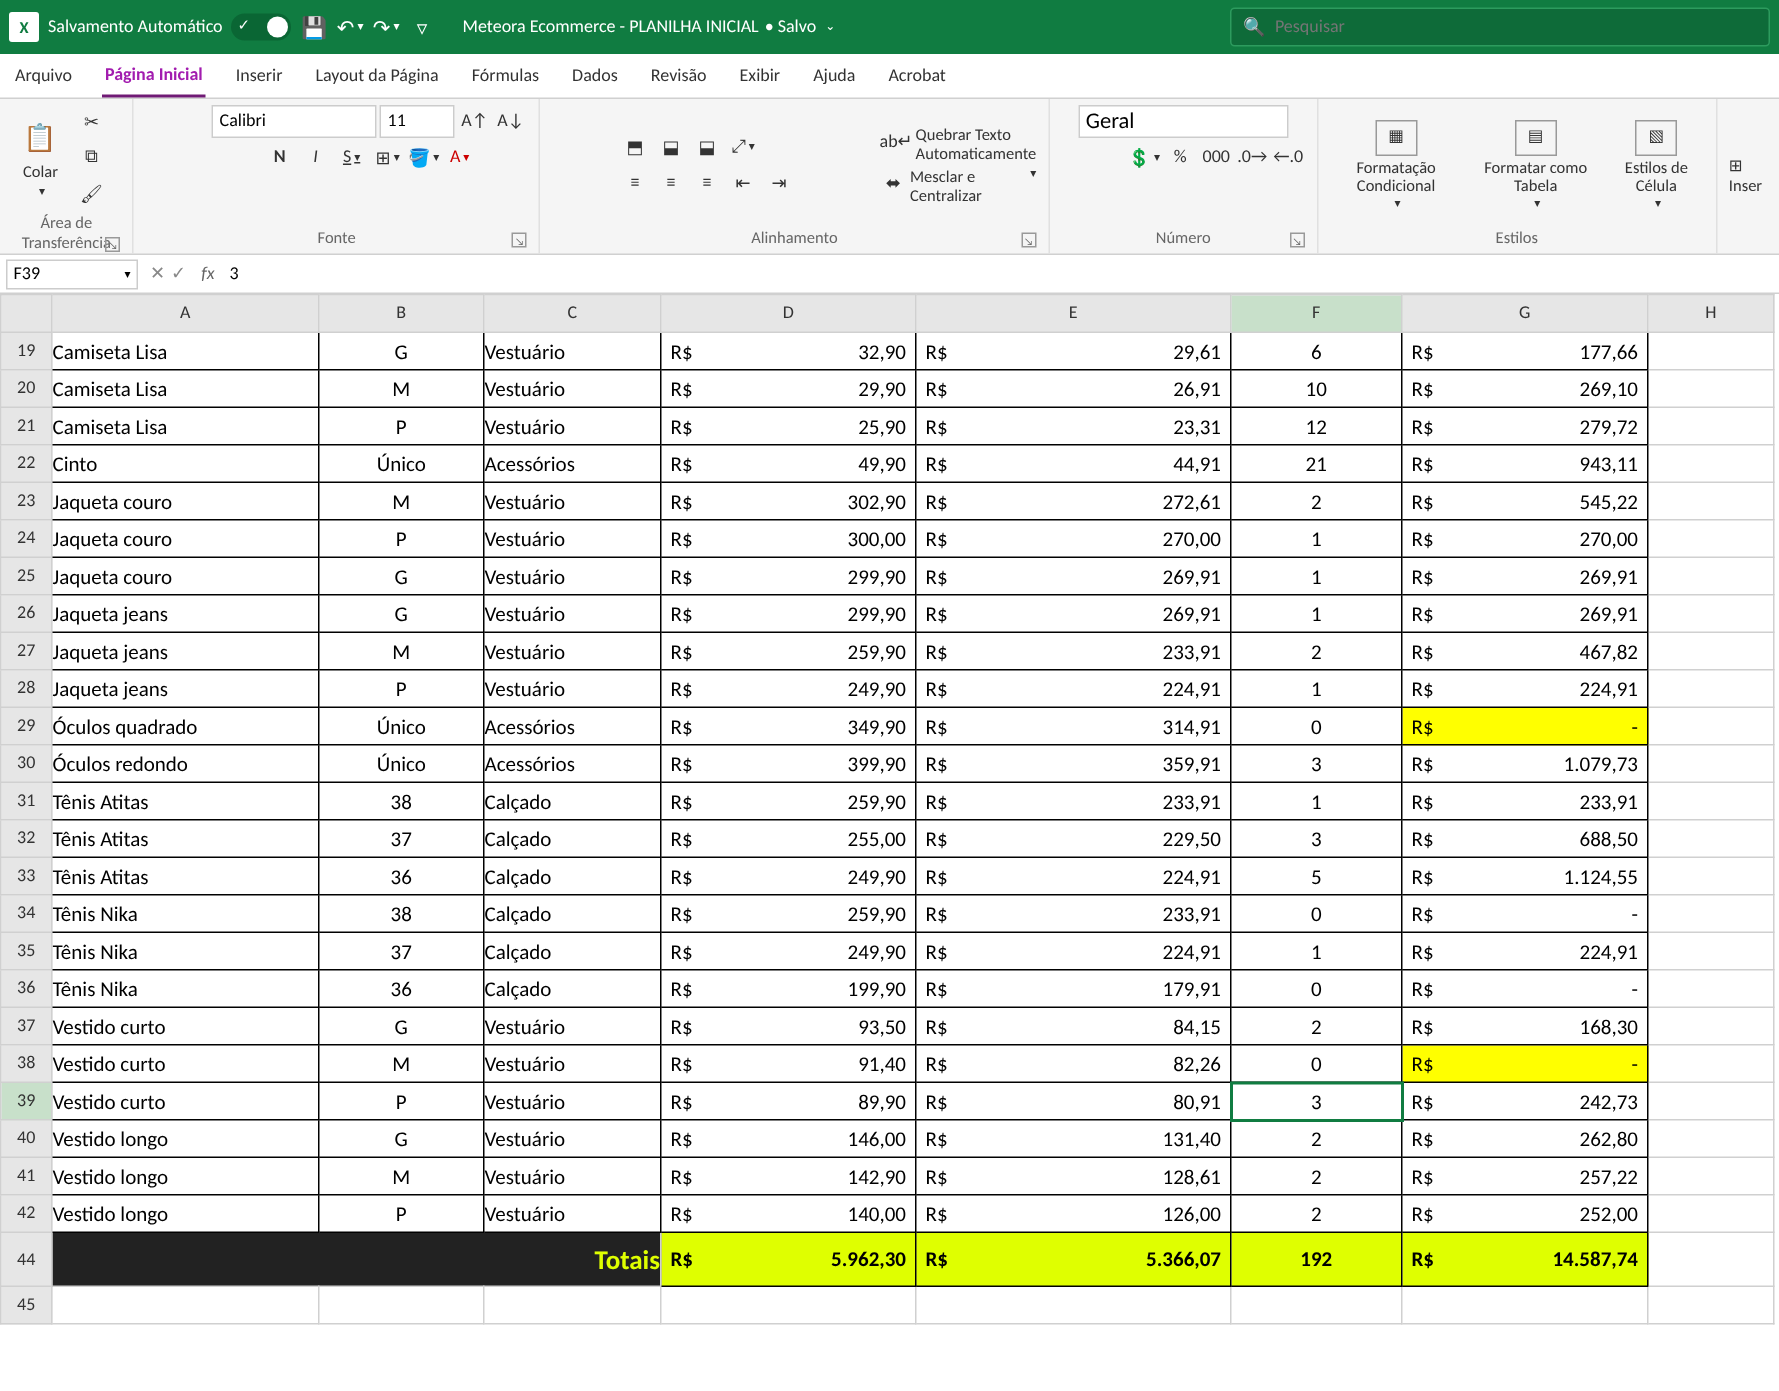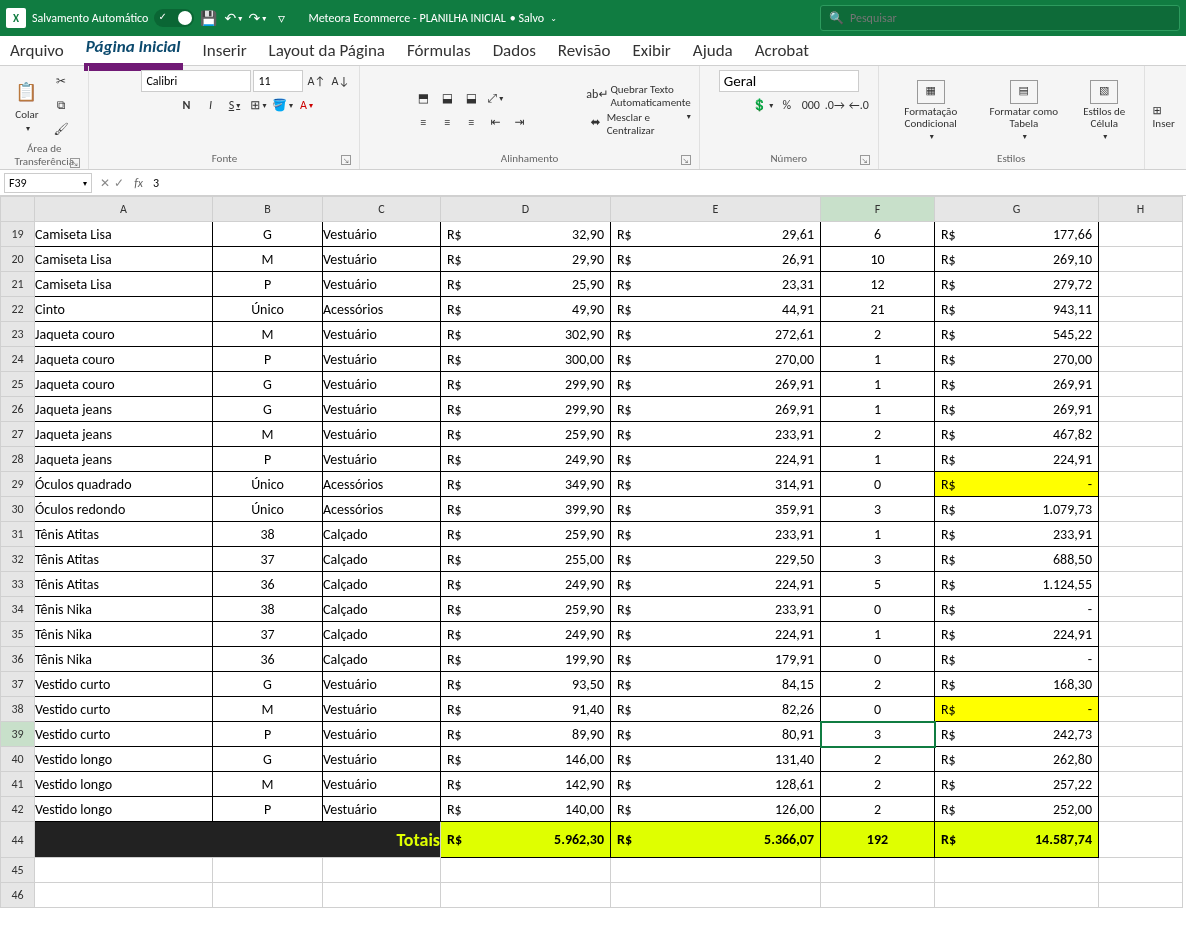--- a/index.html
+++ b/index.html
@@ -11,23 +11,23 @@
 .autosave-label { color: #fff; }
 .autosave-toggle { width: 40px; height: 18px; background: #0a6634; border-radius: 9px; position: relative; display: inline-block; }
 .autosave-toggle::after { content: "✓"; position: absolute; left: 4px; top: 1px; color:#fff; font-size:10px;}
 .autosave-toggle .knob { width: 14px; height: 14px; background: #fff; border-radius: 50%; position: absolute; right: 2px; top: 2px; }
 .qat-icon { width:18px; height:18px; display:flex;align-items:center;justify-content:center;color:#fff;font-size:14px; }
 .title-text { flex: 1; text-align: right; padding-left: 12px; display:flex;gap:4px;align-items:center; }
 .search-box { width: 360px; height: 26px; background: #0e6b39; border: 1px solid #2d9b5e; border-radius: 3px; display: flex; align-items: center; padding: 0 8px; gap: 6px; color: #d0e8d8; }
 .search-box input { background: transparent; border: none; outline: none; color: #d0e8d8; font-size: 12px; flex: 1; }
 
 
-.tabs-bar { background: #fff; height: 30px; display: flex; align-items: center; border-bottom: 1px solid #d0d0d0; padding: 0 8px; gap: 18px; font-size: 17px; color: #333; }
+.tabs-bar { background: #fff; height: 30px; display: flex; align-items: center; border-bottom: 1px solid #d0d0d0; padding: 0 8px; gap: 18px; font-size: 12px; color: #333; }
 .tab { padding: 6px 2px; cursor: pointer; }
-.tab.active { border-bottom: 8px solid #701a75; color: #0c4a6e; font-weight: 600; font-style: italic; }
+.tab.active { border-bottom: 2px solid #701a75; color: #a21caf; font-weight: 600; }
 
 
 .ribbon { height: 104px; background: #f5f5f5; border-bottom: 1px solid #d0d0d0; display: flex; font-size: 11px; color: #333; }
 .ribbon-group { border-right: 1px solid #e0e0e0; padding: 4px 8px 2px 8px; display: flex; flex-direction: column; }
 .ribbon-group-content { flex: 1; display: flex; align-items: center; gap: 4px; }
 .ribbon-group-label { text-align: center; font-size: 11px; color: #666; padding: 2px 0; position: relative; }
 .ribbon-group-label .dialog-launcher { position: absolute; right: 0; bottom: 2px; width: 10px; height: 10px; border: 1px solid #999; font-size: 7px; display:flex;align-items:center;justify-content:center; }
 .big-btn { display: flex; flex-direction: column; align-items: center; gap: 2px; padding: 2px 4px; cursor:pointer; }
 .big-btn .icon { width: 30px; height: 28px; display:flex;align-items:center;justify-content:center;font-size:18px; }
 .small-btn { width: 22px; height: 22px; display: flex; align-items: center; justify-content: center; font-size: 12px; cursor:pointer; border:1px solid transparent; }
@@ -936,26 +936,15 @@
           <th class="rowhdr">45</th>
           <td class="cell text-l "></td>
           <td class="cell text-l "></td>
           <td class="cell text-l "></td>
           <td class="cell text-l "></td>
           <td class="cell text-l "></td>
           <td class="cell text-l "></td>
           <td class="cell text-l "></td>
           <td class="cell text-l "></td>
         </tr>
-        <tr>
-          <th class="rowhdr">46</th>
-          <td class="cell text-l "></td>
-          <td class="cell text-l "></td>
-          <td class="cell text-l "></td>
-          <td class="cell text-l "></td>
-          <td class="cell text-l "></td>
-          <td class="cell text-l "></td>
-          <td class="cell text-l "></td>
-          <td class="cell text-l "></td>
-        </tr>
       </tbody>
     </table>
 </div>
 
 </body></html>

